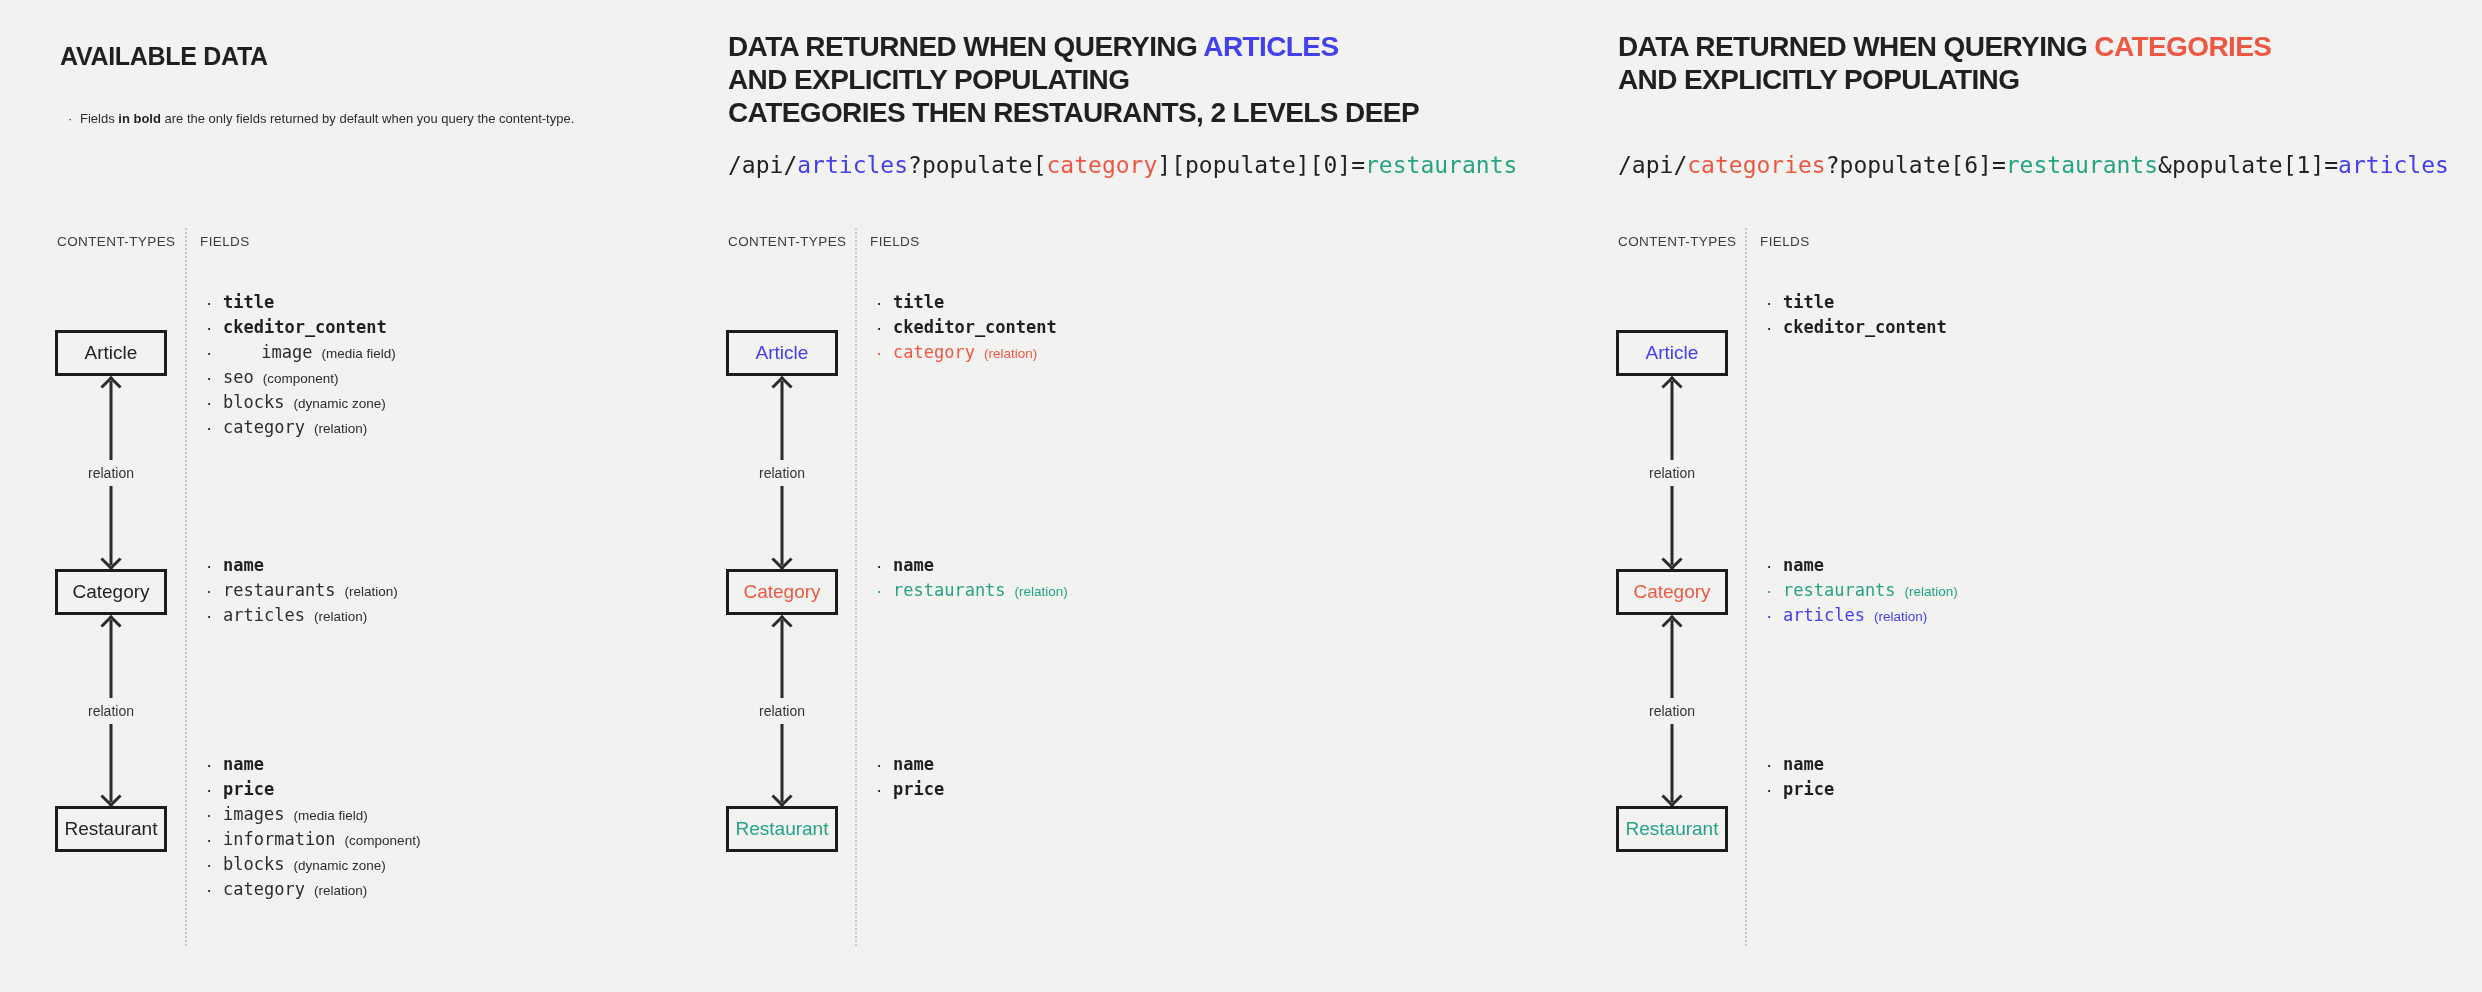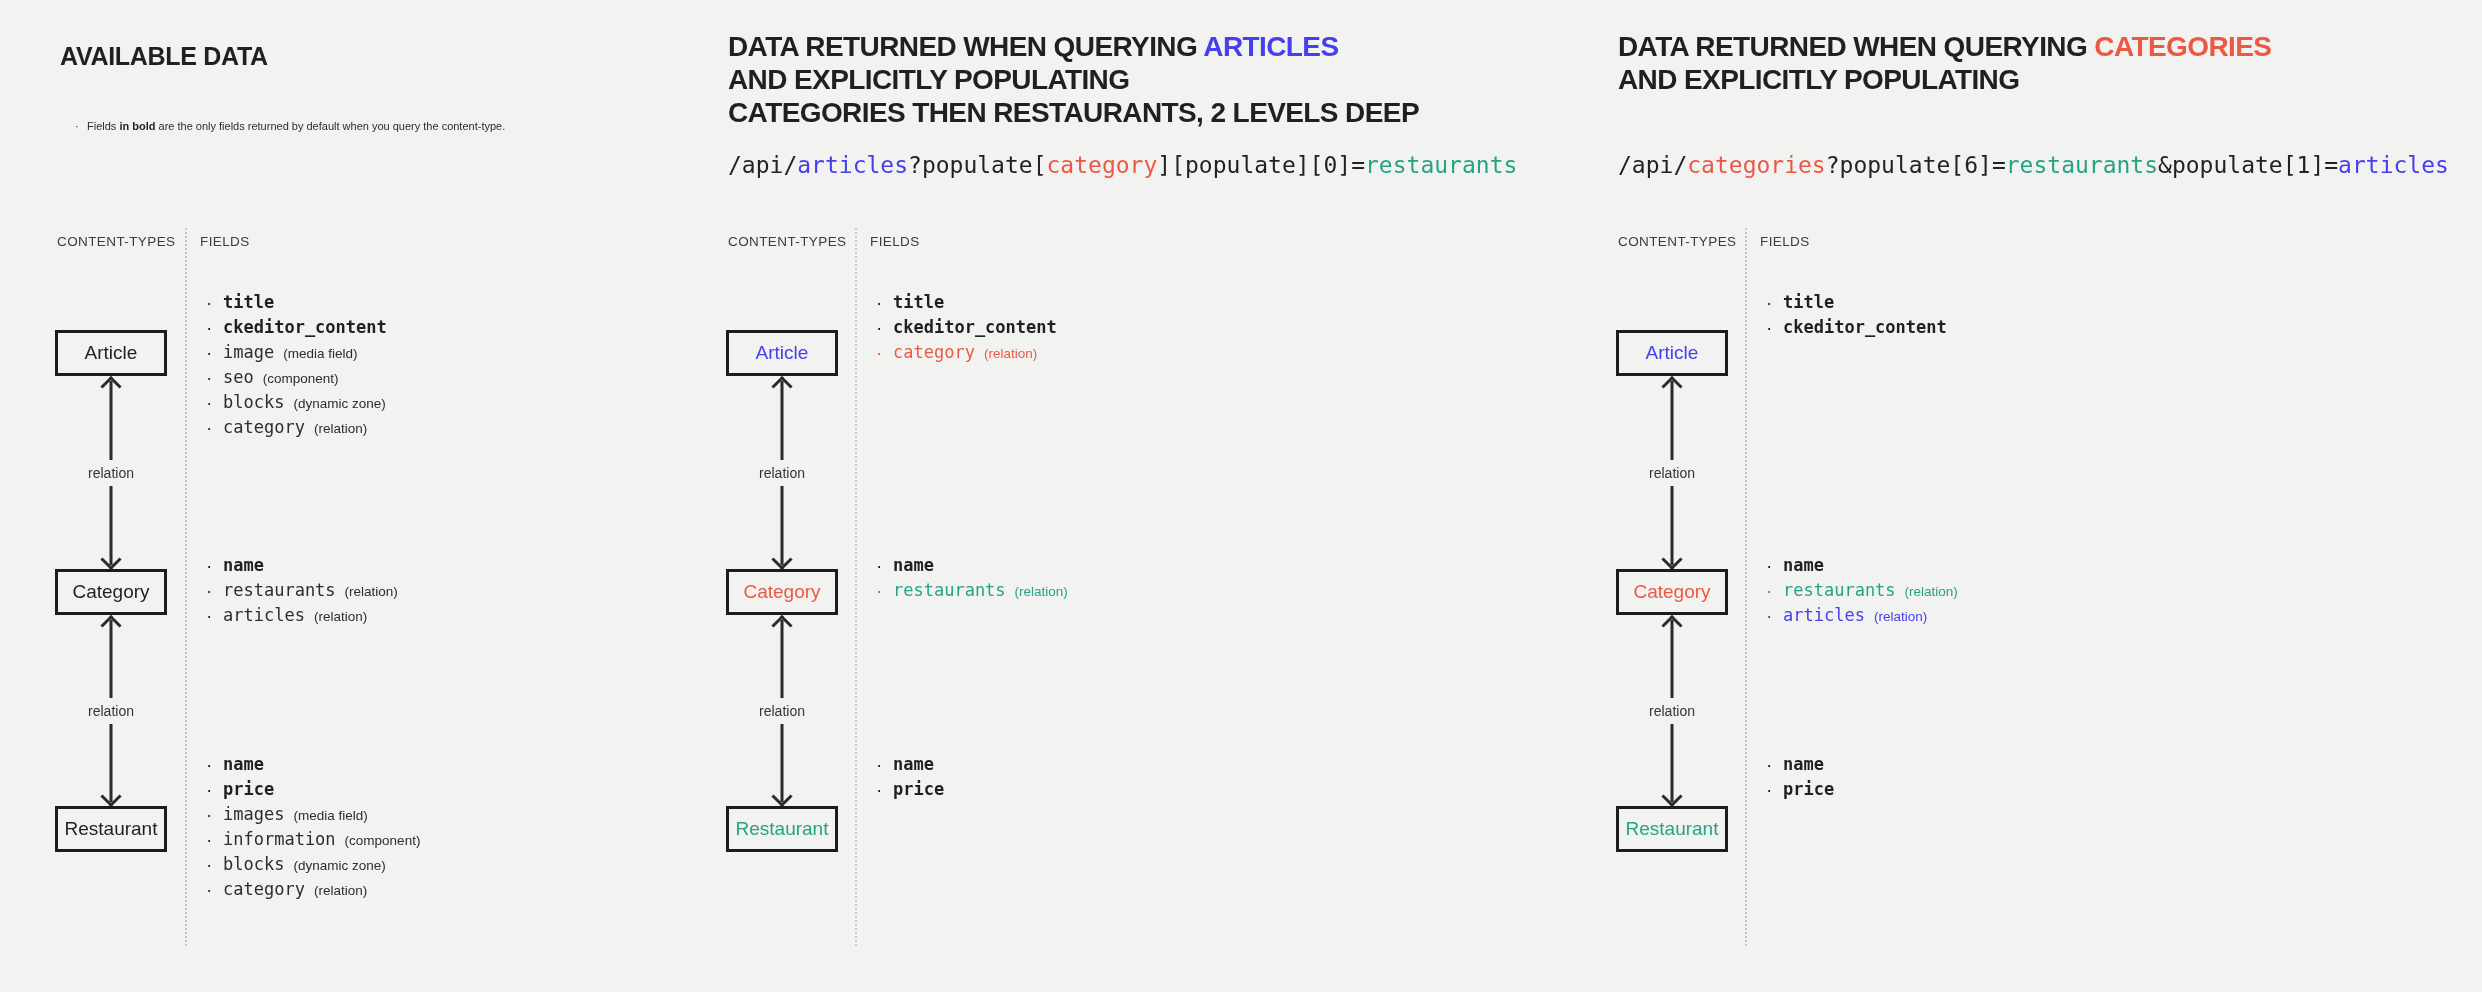--- a/index.html
+++ b/index.html
@@ -5,21 +5,21 @@
   html,body{margin:0;padding:0;background:#f2f2f1;}
   body{width:2482px;height:992px;font-family:"Liberation Sans",sans-serif;color:#212226;}
   .canvas{position:relative;width:2482px;height:948px;background:#f2f2f1;overflow:hidden;}
 
   
   .big-title{position:absolute;font-size:25px;font-weight:700;letter-spacing:-.3px;color:#1f2022;margin:0;}
   .panel-title{position:absolute;font-size:28px;font-weight:700;letter-spacing:-.6px;line-height:33px;color:#1f2022;margin:0;}
   .panel-title .hl{font-weight:700;}
 
   
-  .notes{position:absolute;margin:13px;padding:0;list-style:none;font-size:11px;line-height:18px;color:#2c2d30;}
+  .notes{position:absolute;margin:6px;padding:0;list-style:none;font-size:13px;line-height:18px;color:#2c2d30;}
   .notes li{position:relative;padding-left:14px;margin-bottom:3px;white-space:pre-line;}
   .notes li::before{content:"\00b7";position:absolute;left:2px;top:0;color:#2c2d30;}
   .notes b{font-weight:700;color:#1f2022;}
 
   
   .code{position:absolute;font-family:"DejaVu Sans Mono","Liberation Mono",monospace;font-size:23px;white-space:nowrap;}
 
   
   .hdr{position:absolute;font-size:13.5px;letter-spacing:.4px;color:#3b3c3f;}
   .dotted{position:absolute;top:228px;height:730px;width:0;border-left:2px dotted #c7c7c5;}
@@ -75,21 +75,21 @@
     <span class="chev down"></span>
     <span class="arrow-label">relation</span>
   </div>
   <div class="ctbox" style="left:55px;top:806px;">
       <span style="color: rgb(31, 32, 34);">Restaurant</span>
     </div>
 
   <ul class="fields" style="left:203px;top:290px;">
     <li style="color: rgb(31, 32, 34);"><span class="fname" style="font-weight: 700;">title</span><span class="ftype"></span></li>
     <li style="color: rgb(31, 32, 34);"><span class="fname" style="font-weight: 700;">ckeditor_content</span><span class="ftype"></span></li>
-    <li style="color: rgb(44, 45, 48);"><span class="fname" style="font-weight: 400;">image</span><span class="ftype">(media field)</span></li>
+    <li style="color: rgb(44, 45, 48); text-align: right;"><span class="fname" style="font-weight: 400;">image</span><span class="ftype">(media field)</span></li>
     <li style="color: rgb(44, 45, 48);"><span class="fname" style="font-weight: 400;">seo</span><span class="ftype">(component)</span></li>
     <li style="color: rgb(44, 45, 48);"><span class="fname" style="font-weight: 400;">blocks</span><span class="ftype">(dynamic zone)</span></li>
     <li style="color: rgb(44, 45, 48);"><span class="fname" style="font-weight: 400;">category</span><span class="ftype">(relation)</span></li>
   </ul>
   <ul class="fields" style="left:203px;top:553px;">
     <li style="color: rgb(31, 32, 34);"><span class="fname" style="font-weight: 700;">name</span><span class="ftype"></span></li>
     <li style="color: rgb(44, 45, 48);"><span class="fname" style="font-weight: 400;">restaurants</span><span class="ftype">(relation)</span></li>
     <li style="color: rgb(44, 45, 48);"><span class="fname" style="font-weight: 400;">articles</span><span class="ftype">(relation)</span></li>
   </ul>
   <ul class="fields" style="left:203px;top:752px;">

